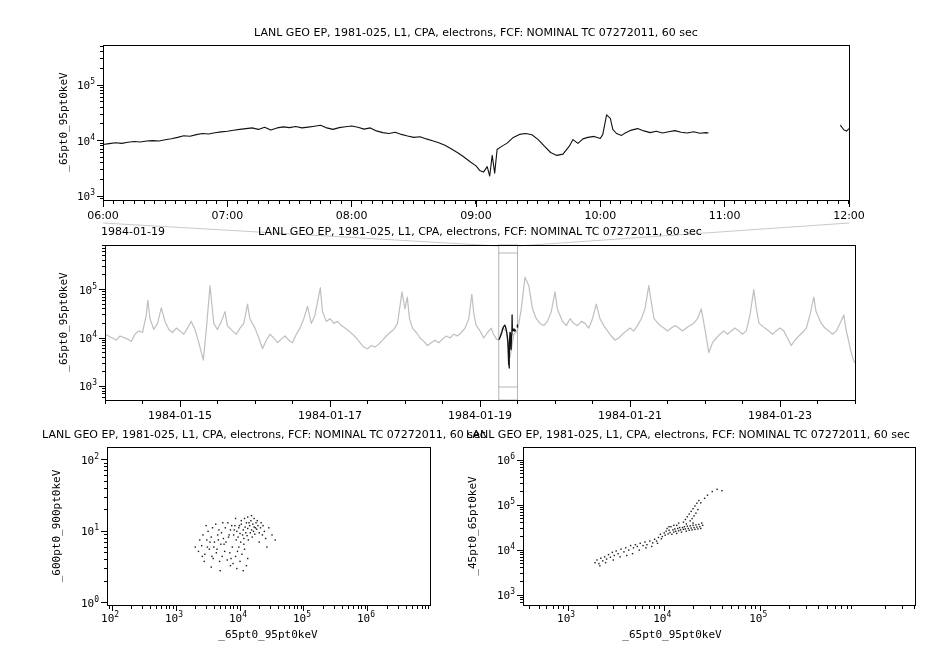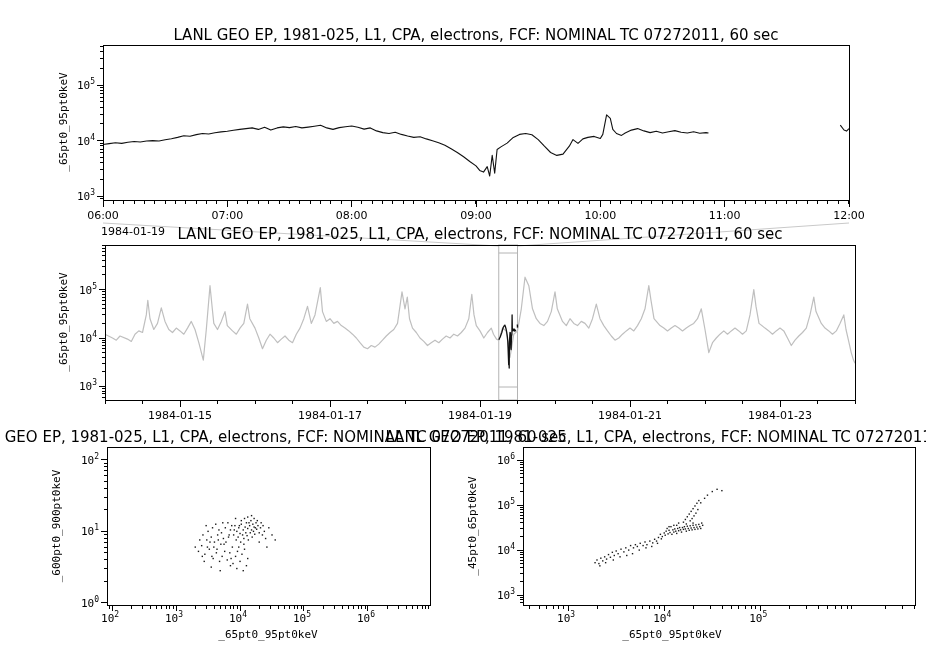--- a/index.html
+++ b/index.html
@@ -1,19 +1,19 @@
 <!DOCTYPE html>
 <html><head>
 <meta charset="utf-8">
 <style>
   html,body{margin:0;padding:0;background:#fff;}
   #root{position:relative;width:926px;height:647px;background:#ffffff;overflow:hidden;
         font-family:"DejaVu Sans",sans-serif;color:#000;}
   #plot{position:absolute;left:0;top:0;}
-  .title{position:absolute;transform:translateX(-50%);font-size:15px;white-space:nowrap;
+  .title{position:absolute;transform:translateX(-50%);font-size:11px;white-space:nowrap;
          font-family:"DejaVu Sans",sans-serif;}
   .vlabel{position:absolute;transform:translate(-50%,-50%) rotate(-90deg);
           font-family:"DejaVu Sans Mono",monospace;font-size:11px;white-space:nowrap;}
   .xlabel{position:absolute;transform:translateX(-50%);
           font-family:"DejaVu Sans Mono",monospace;font-size:11px;white-space:nowrap;}
   .datelabel{position:absolute;font-size:11px;font-family:"DejaVu Sans",sans-serif;white-space:nowrap;}
 </style>
 </head>
 <body>
 

